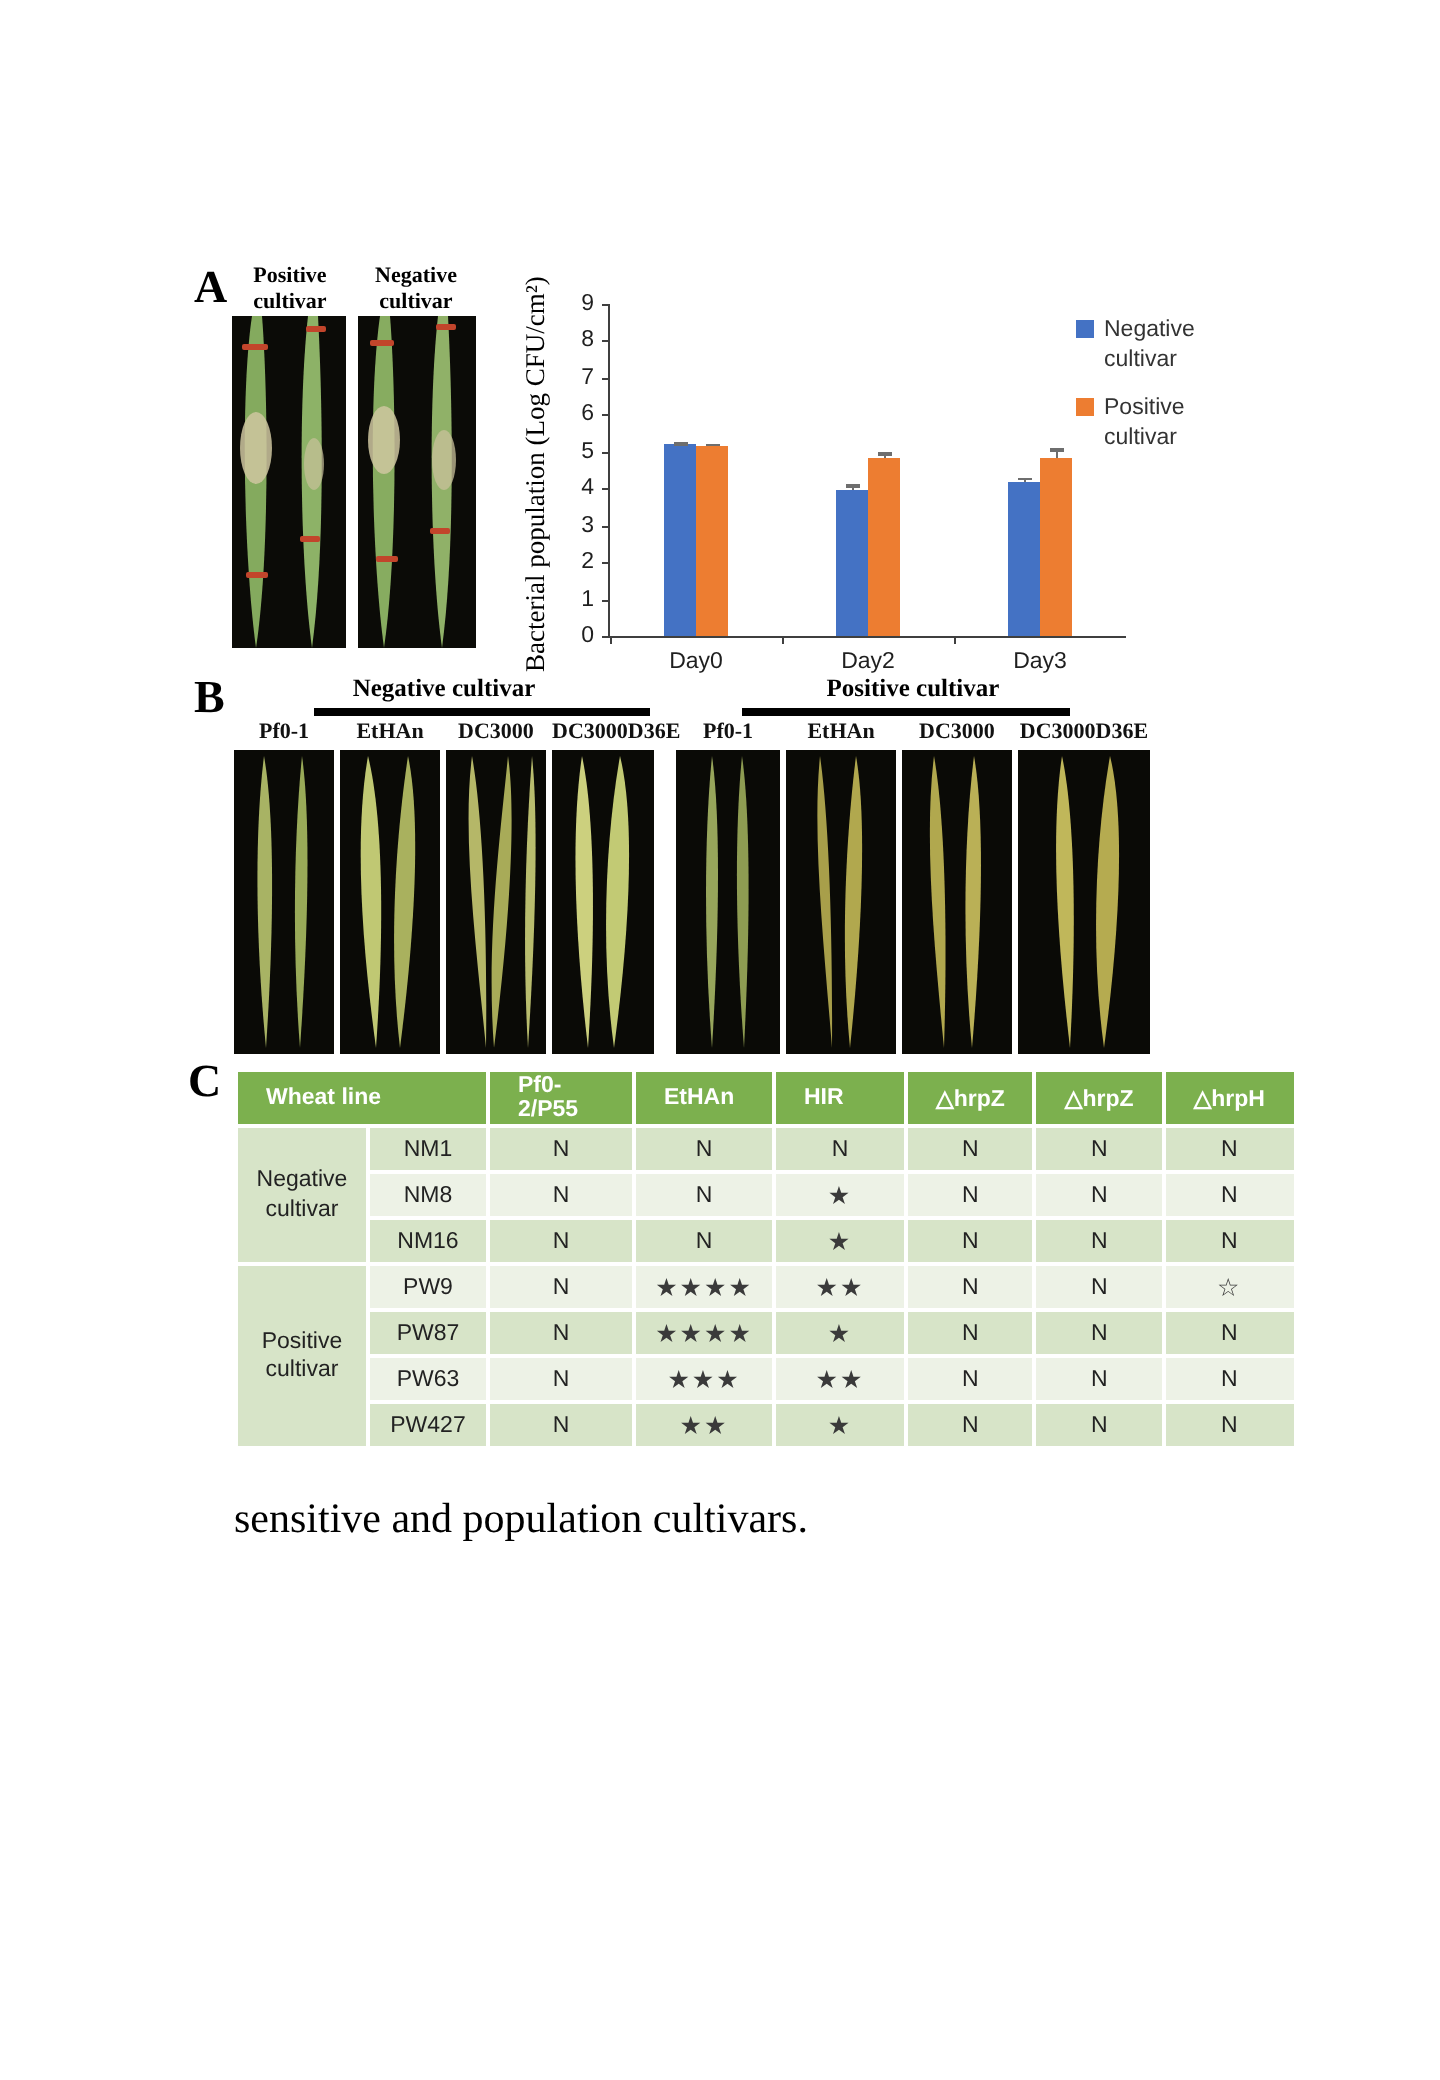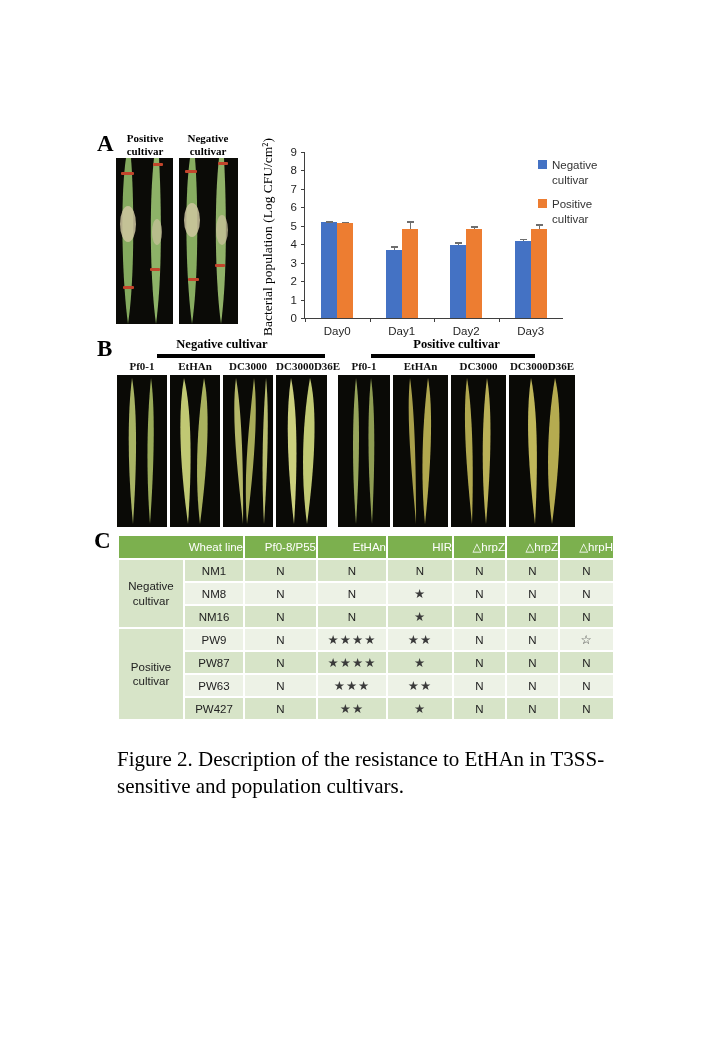--- a/index.html
+++ b/index.html
@@ -46,22 +46,22 @@
   .b-underline{height:3.5px;background:#000;margin-top:2px;}
   .b-cells{display:flex;gap:3px;margin-top:2px;}
   .b-cell{display:flex;flex-direction:column;flex:none;}
   .b-strain{text-align:center;font-family:"Liberation Serif",serif;font-weight:bold;font-size:11px;
             height:15px;white-space:nowrap;overflow:visible;}
   .b-photo{display:block;}
 
   
   #tableC{position:absolute;left:117px;top:534px;}
   #tableC table{border-collapse:separate;border-spacing:2px;font-size:11.5px;color:#222;}
-  #tableC th{background:var(--table_header_green,#7cb04e);color:#fff;font-weight:normal;
-             height:20px;padding:1px 0;text-align:right;}
+  #tableC th{background:var(--table_header_green,#7cb04e);color:#fff;font-weight:bold;
+             height:20px;padding:1px 14px;text-align:left;}
   #tableC td{text-align:center;vertical-align:middle;height:21px;padding:0 2px;}
   .row-dark{background:var(--row_green_dark,#d7e4c8);}
   .row-light{background:var(--row_green_light,#edf2e6);}
   .groupcell{background:var(--row_green_dark,#d7e4c8);line-height:1.25;}
   .stars{letter-spacing:1px;font-size:12.5px;color:#3a3a3a;}
 
   .footnote{position:absolute;left:117px;top:727px;font-size:12px;color:#000;}
   .caption{position:absolute;left:117px;top:746px;width:560px;
            font-family:"Liberation Serif",serif;font-size:21px;line-height:1.28;color:#000;}
 </style>
@@ -130,34 +130,20 @@
             </div>
             <div class="bar" style="height: 94.9889px; background: rgb(237, 125, 49);">
               <div class="whisker" style="height: 1.10667px;">
                 <div class="cap"></div>
               </div>
             </div>
             <div class="xlab">Day0</div>
           </div>
           <div class="bar-group">
             <span class="xdash"></span>
-            <div class="bar" style="height: 68.2444px; background: rgb(68, 114, 196);">
-              <div class="whisker" style="height: 3.32px;">
-                <div class="cap"></div>
-              </div>
-            </div>
-            <div class="bar" style="height: 89.4556px; background: rgb(237, 125, 49);">
-              <div class="whisker" style="height: 7.37778px;">
-                <div class="cap"></div>
-              </div>
-            </div>
-            <div class="xlab">Day1</div>
-          </div>
-          <div class="bar-group">
-            <span class="xdash"></span>
             <div class="bar" style="height: 72.8556px; background: rgb(68, 114, 196);">
               <div class="whisker" style="height: 2.76667px;">
                 <div class="cap"></div>
               </div>
             </div>
             <div class="bar" style="height: 89.4556px; background: rgb(237, 125, 49);">
               <div class="whisker" style="height: 2.21333px;">
                 <div class="cap"></div>
               </div>
             </div>
@@ -281,21 +267,21 @@
           <col style="width: 71px;">
           <col style="width: 68px;">
           <col style="width: 64px;">
           <col style="width: 51px;">
           <col style="width: 51px;">
           <col style="width: 53px;">
         </colgroup>
         <thead>
           <tr>
             <th colspan="2">Wheat line</th>
-            <th>Pf0-8/P55</th>
+            <th>Pf0-2/P55</th>
             <th>EtHAn</th>
             <th>HIR</th>
             <th>△hrpZ</th>
             <th>△hrpZ</th>
             <th>△hrpH</th>
           </tr>
         </thead>
         <tbody>
           <tr>
             <td class="groupcell" rowspan="3">Negative cultivar</td>
@@ -360,16 +346,15 @@
             <td class="row-dark stars">★</td>
             <td class="row-dark">N</td>
             <td class="row-dark">N</td>
             <td class="row-dark">N</td>
           </tr>
         </tbody>
       </table>
     </div>
 
   <div class="caption" id="caption">
-      <div>Figure 2. Description of the resistance to EtHAn in T3SS-</div>
       <div>sensitive and population cultivars.</div>
     </div>
 </div>
 
 </body></html>

